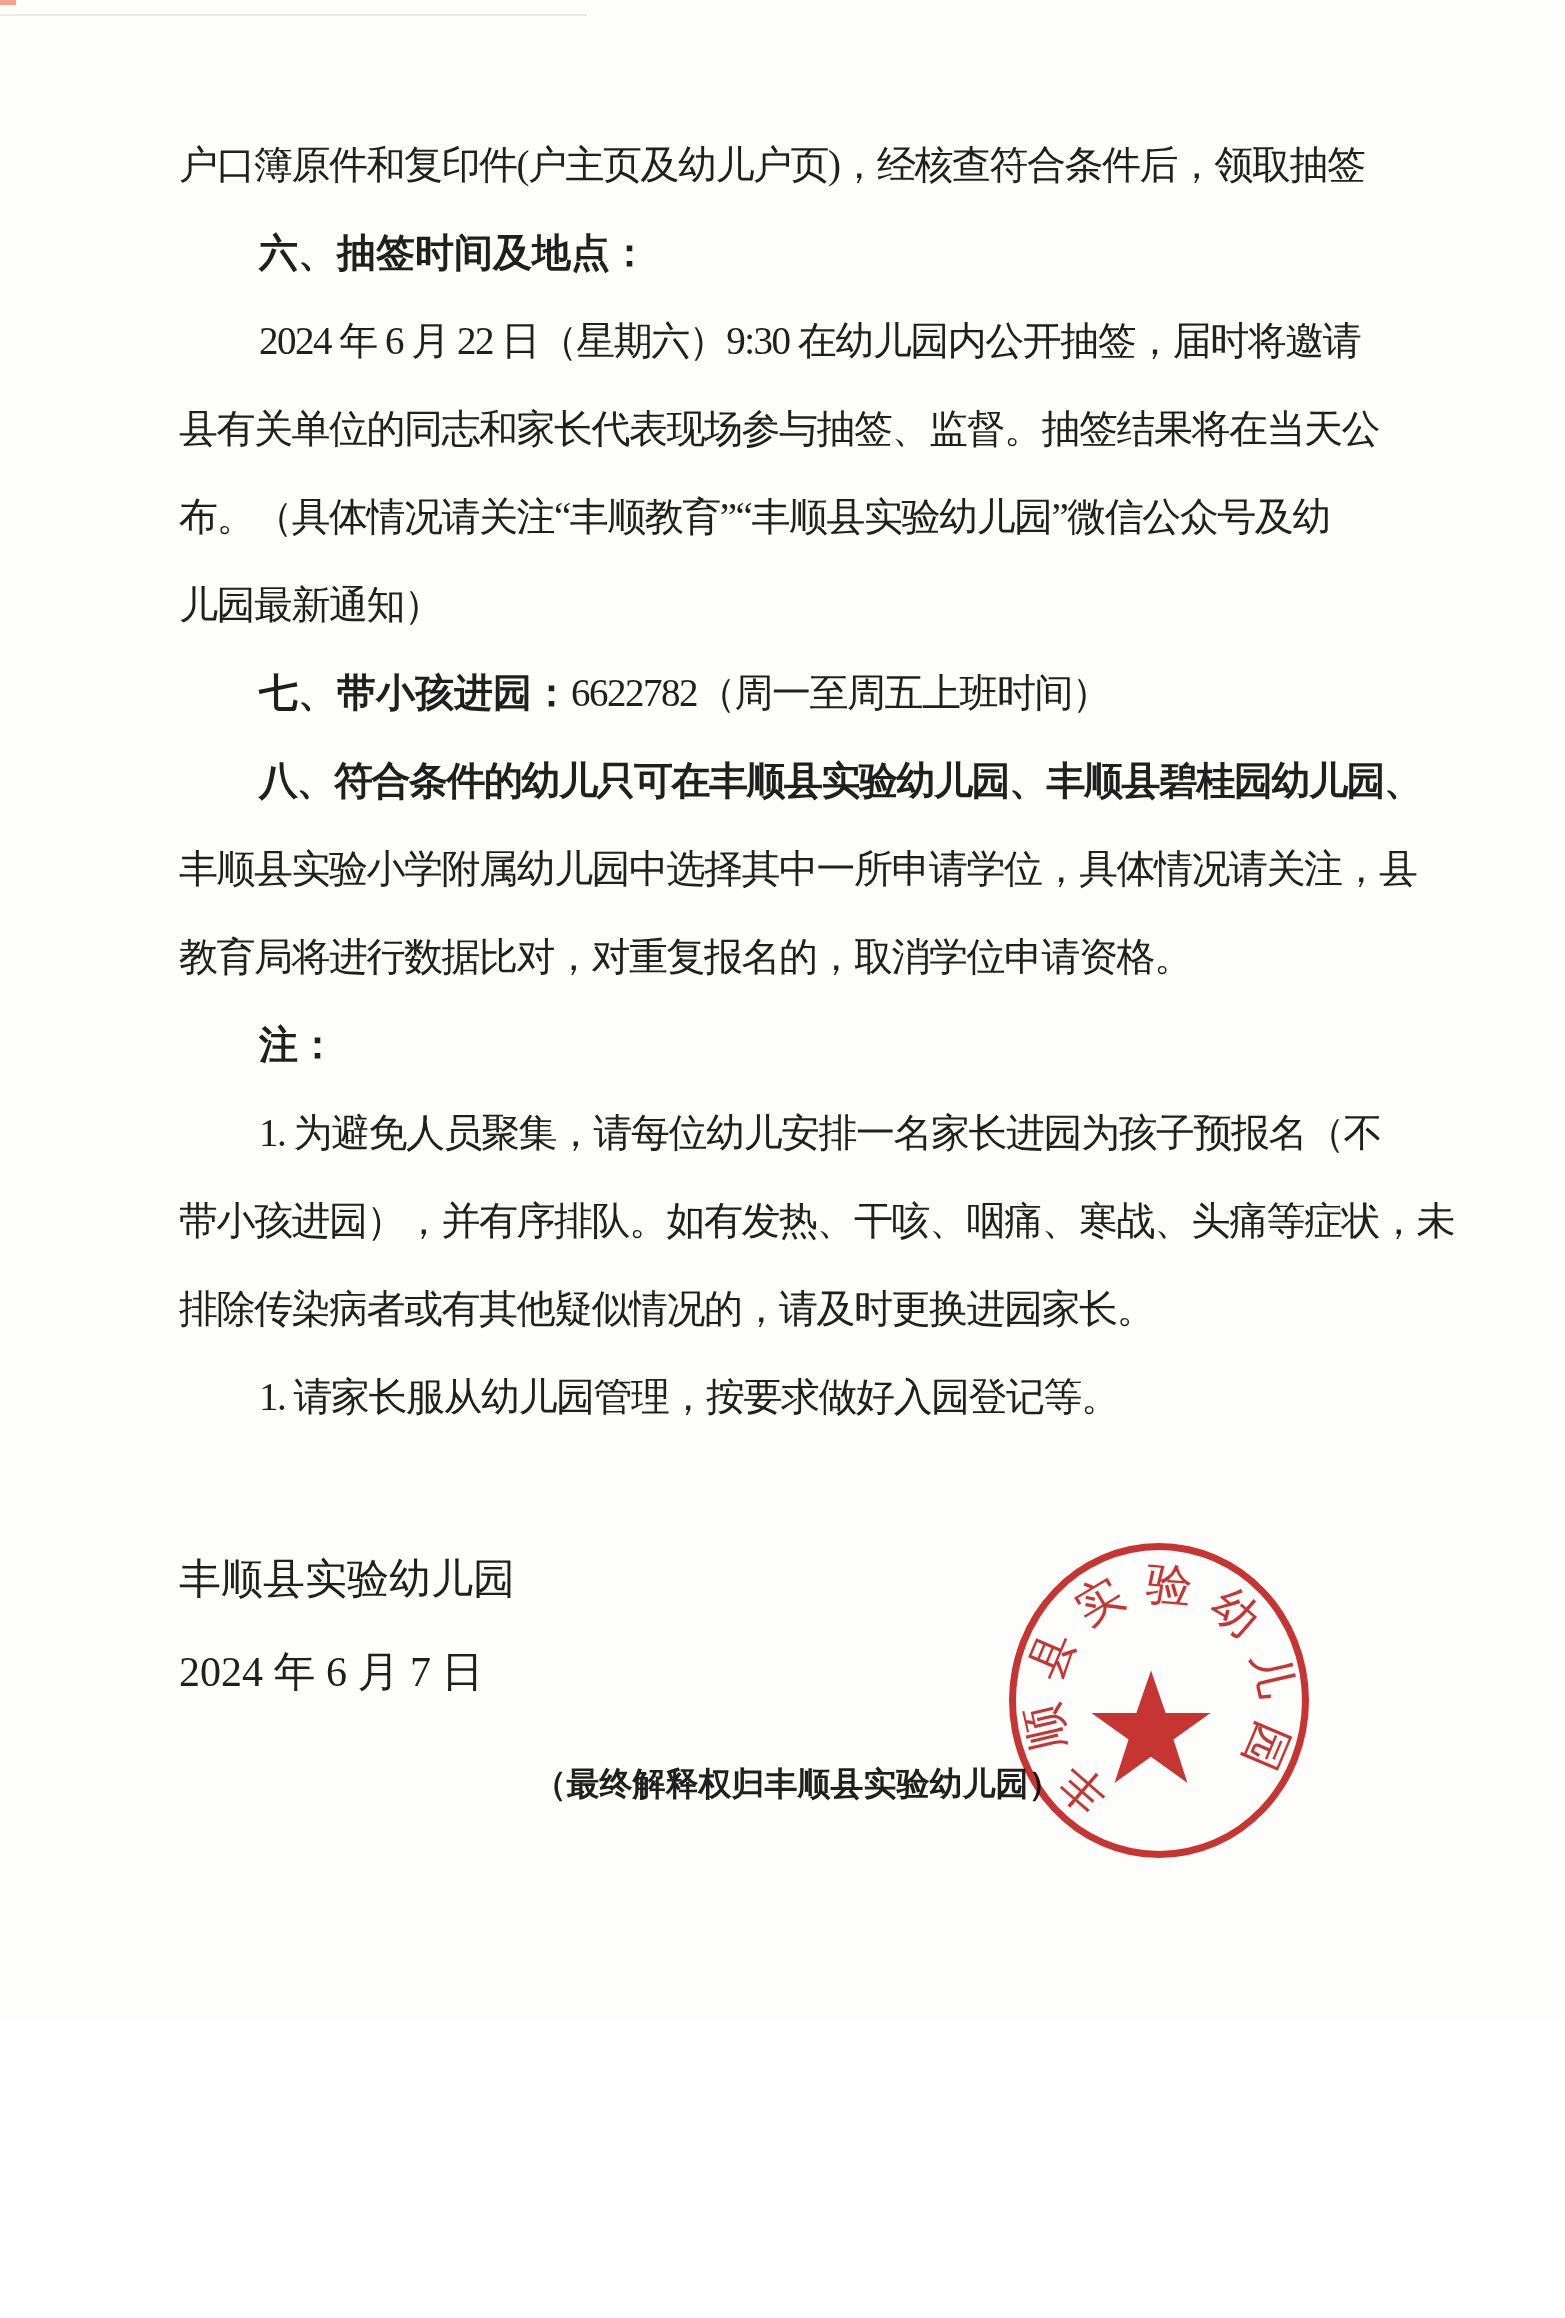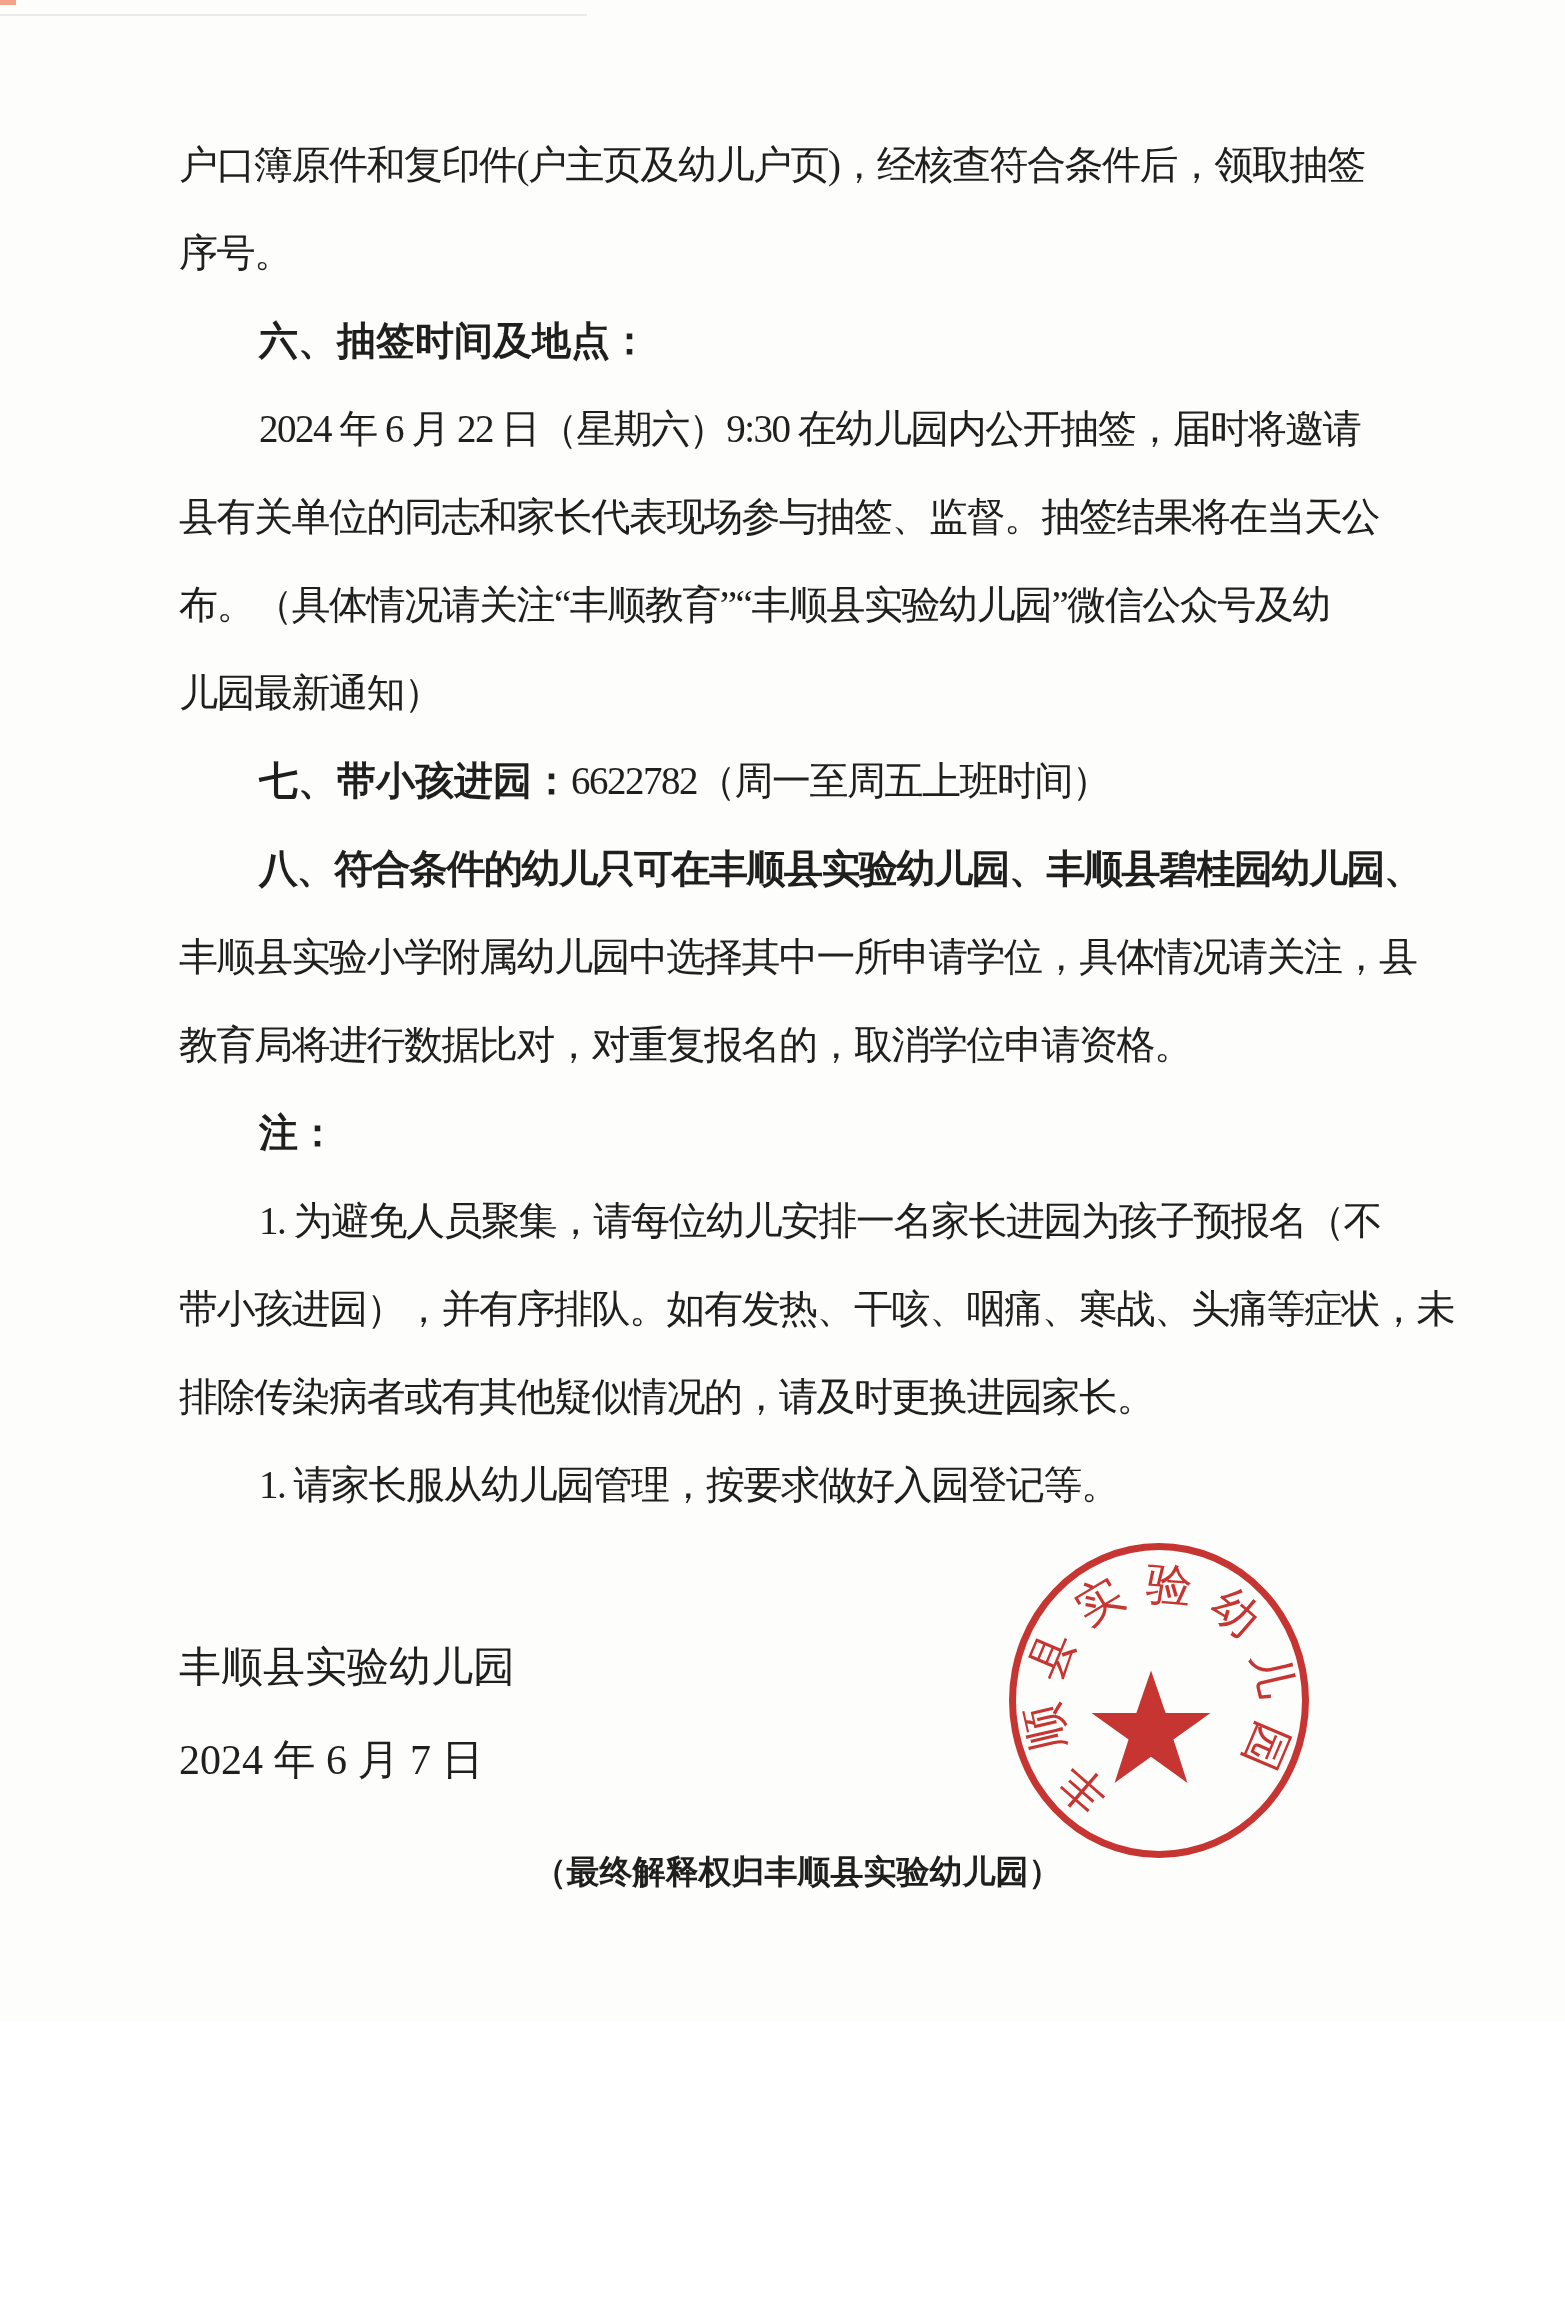--- a/index.html
+++ b/index.html
@@ -92,21 +92,20 @@
 </head>
 <body>
 
 <div class="page">
 
   <div class="corner-mark"></div>
   <div class="scan-streak"></div>
 
   <div class="content">
     <div class="line">户口簿原件和复印件(户主页及幼儿户页)，经核查符合条件后，领取抽签</div>
-    <div class="line">序号。</div>
     <div class="line indent hei">六、抽签时间及地点：</div>
     <div class="line indent">2024 年 6 月 22 日（星期六）9:30 在幼儿园内公开抽签，届时将邀请</div>
     <div class="line">县有关单位的同志和家长代表现场参与抽签、监督。抽签结果将在当天公</div>
     <div class="line">布。（具体情况请关注“丰顺教育”“丰顺县实验幼儿园”微信公众号及幼</div>
     <div class="line">儿园最新通知）</div>
     <div class="line indent"><span class="hei">七、带小孩进园：</span><span>6622782（周一至周五上班时间）</span></div>
     <div class="line indent song-bold">八、符合条件的幼儿只可在丰顺县实验幼儿园、丰顺县碧桂园幼儿园、</div>
     <div class="line">丰顺县实验小学附属幼儿园中选择其中一所申请学位，具体情况请关注，县</div>
     <div class="line">教育局将进行数据比对，对重复报名的，取消学位申请资格。</div>
     <div class="line indent hei">注：</div>

